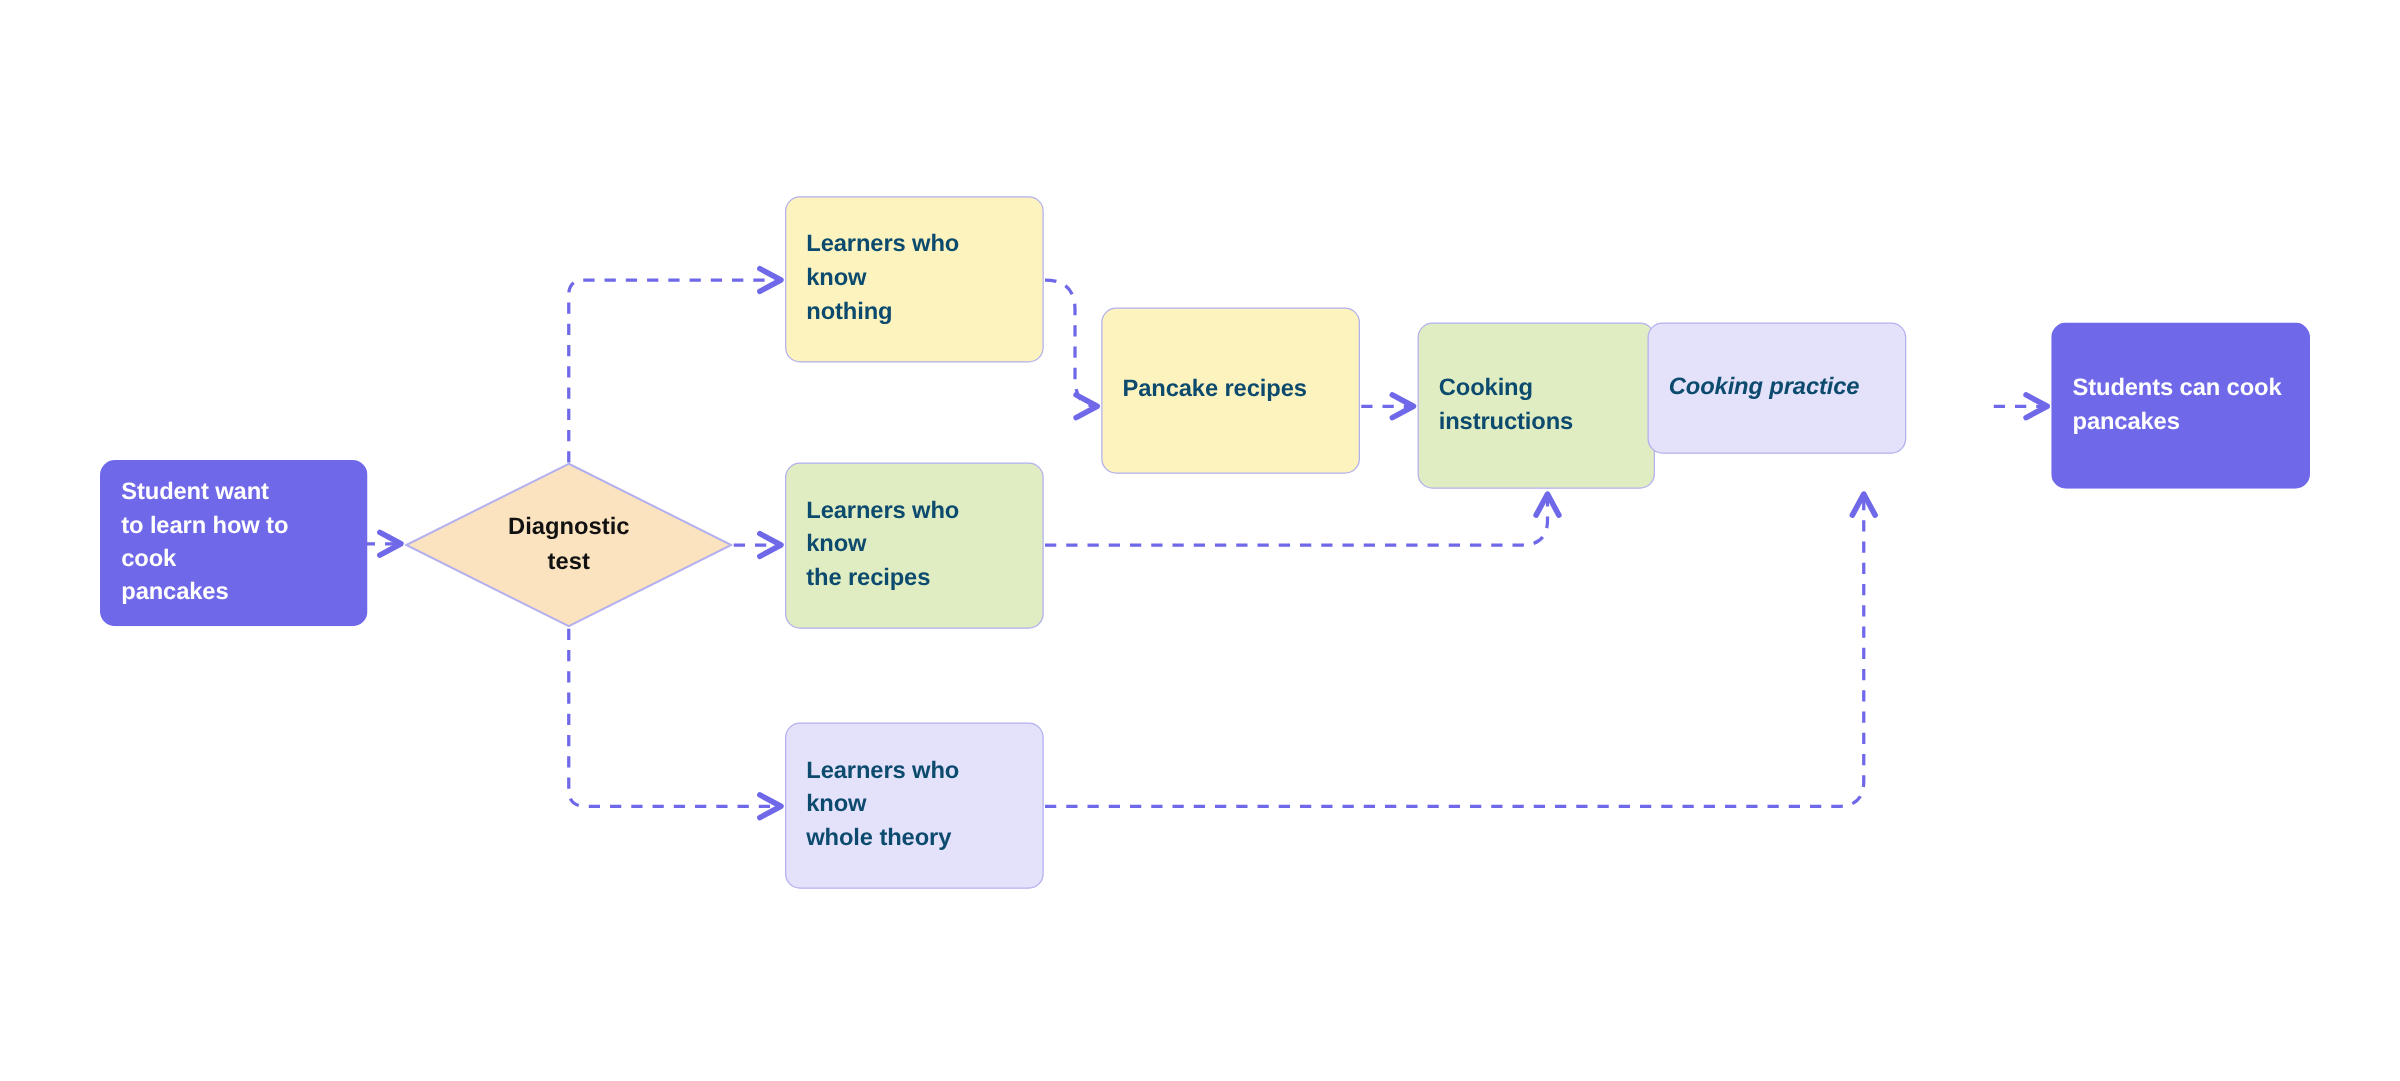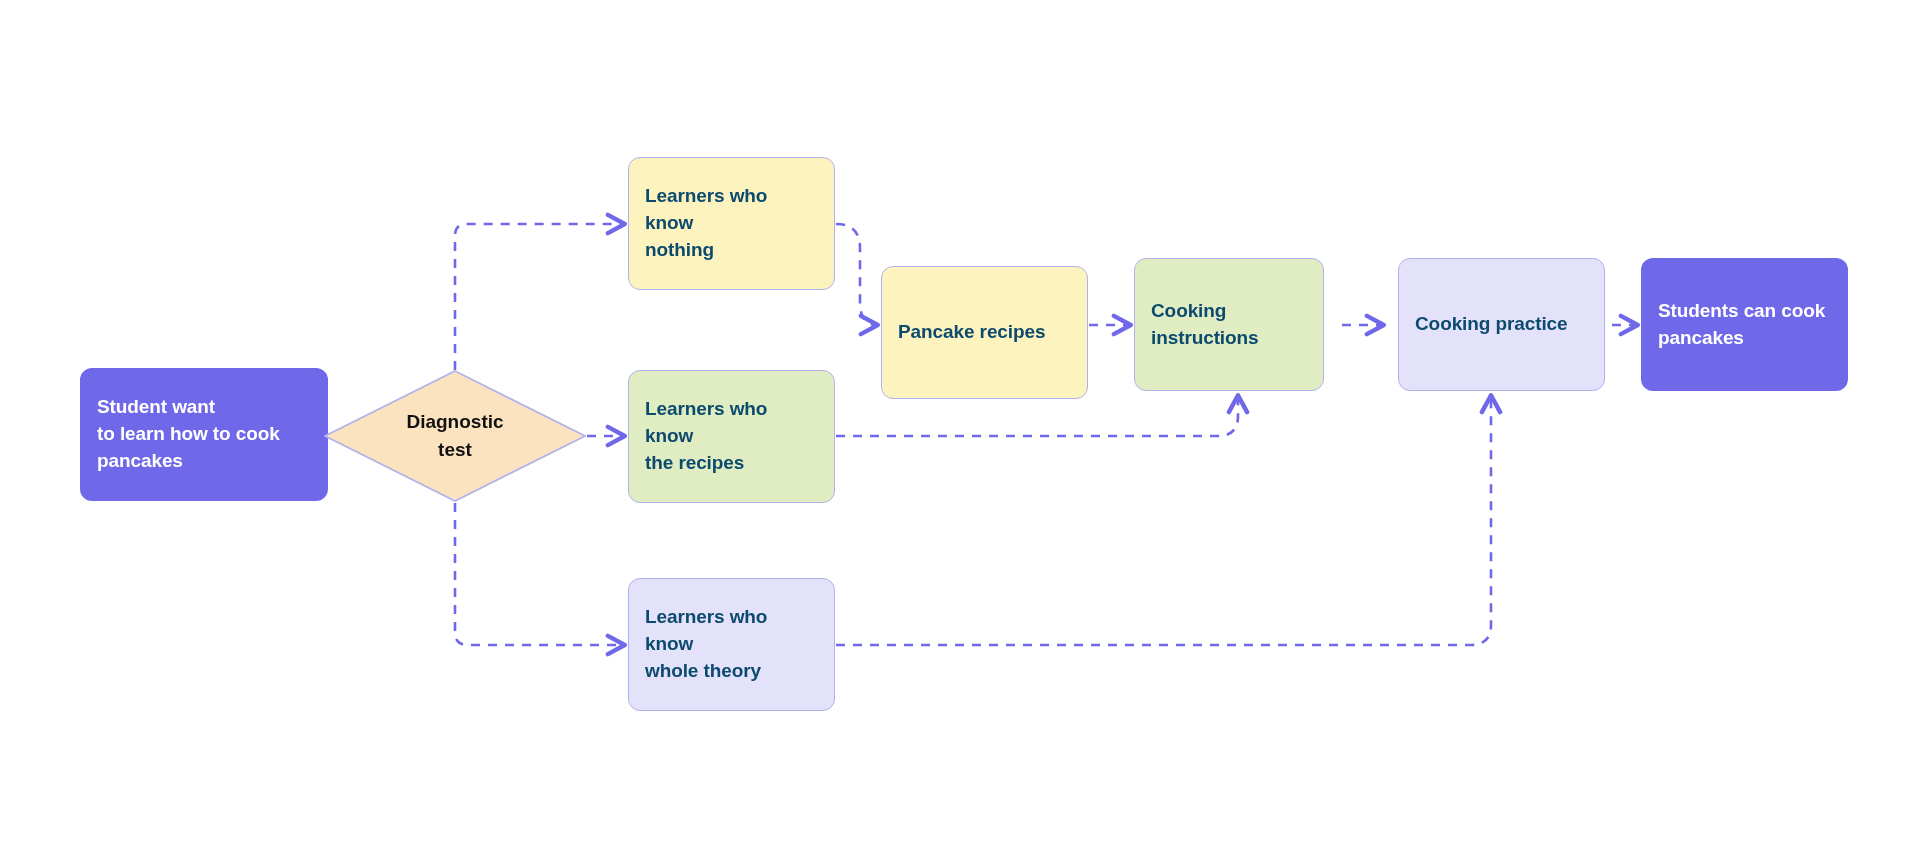--- a/index.html
+++ b/index.html
@@ -97,21 +97,21 @@
       <path d="M836,436 L1218,436 Q1238,436 1238,416 L1238,396" marker-end="url(#arrowhead)"></path>
 
       <path d="M1342,325 L1383,325" marker-end="url(#arrowhead)"></path>
 
       <path d="M836,645 L1471,645 Q1491,645 1491,625 L1491,396" marker-end="url(#arrowhead)"></path>
 
       <path d="M1595,325 L1637,325" marker-end="url(#arrowhead)"></path>
     </g>
   </svg>
 
-  <div class="node start" style="left:80px; top:368px; width:248px; height:133px; background:#6f68e8;">
+  <div class="node start" style="left:80px; top:368px; width:214px; height:133px; background:#6f68e8;">
     <span>Student want
 to learn how to cook
 pancakes</span>
   </div>
 
   <div class="diamond-wrap" style="left:324px; top:370px; width:262px; height:132px;">
     <svg class="diamond-shape" viewBox="0 0 262 132" preserveAspectRatio="none" xmlns="http://www.w3.org/2000/svg">
       <polygon points="131,1 261,66 131,131 1,66" fill="#fce3c0" stroke="#b3b0ee" stroke-width="1.6"></polygon>
     </svg>
     <span class="diamond-label">Diagnostic
@@ -126,29 +126,29 @@
   <div class="node" style="left:628px; top:370px; width:207px; height:133px; background:#e0edc3;">
     <span>Learners who know
 the recipes</span>
   </div>
 
   <div class="node" style="left:628px; top:578px; width:207px; height:133px; background:#e4e2fb;">
     <span>Learners who know
 whole theory</span>
   </div>
 
-  <div class="node" style="left:881px; top:266px; width:207px; height:133px; background:#fcf3bf;">
+  <div class="node" style="left:881px; top:246px; width:207px; height:133px; background:#fcf3bf;">
     <span>Pancake recipes</span>
   </div>
 
   <div class="node" style="left:1134px; top:258px; width:190px; height:133px; background:#e0edc3;">
     <span>Cooking instructions</span>
   </div>
 
-  <div class="node" style="left:1398px; top:258px; width:207px; height:133px; background:#e4e2fb;">
+  <div class="node" style="left:1318px; top:258px; width:207px; height:105px; background:#e4e2fb;font-style:italic;">
     <span>Cooking practice</span>
   </div>
 
   <div class="node end" style="left:1641px; top:258px; width:207px; height:133px; background:#6f68e8;">
     <span>Students can cook
 pancakes</span>
   </div>
 
 </div>
 

